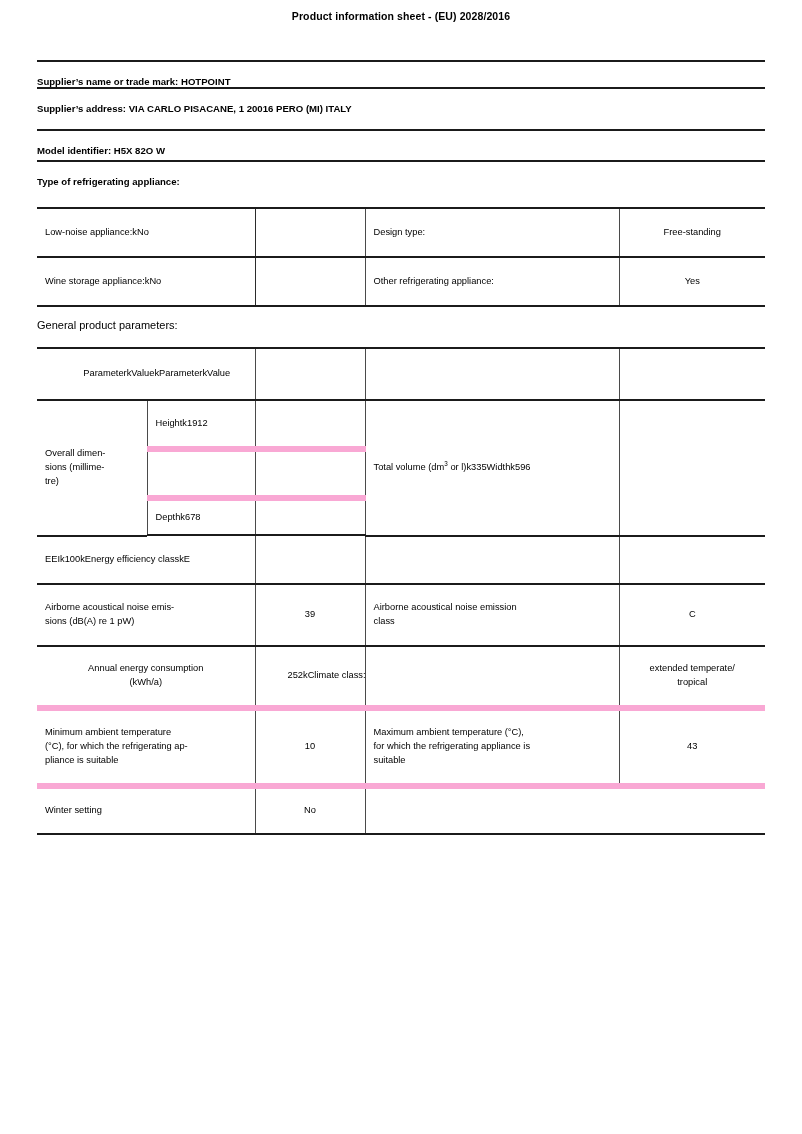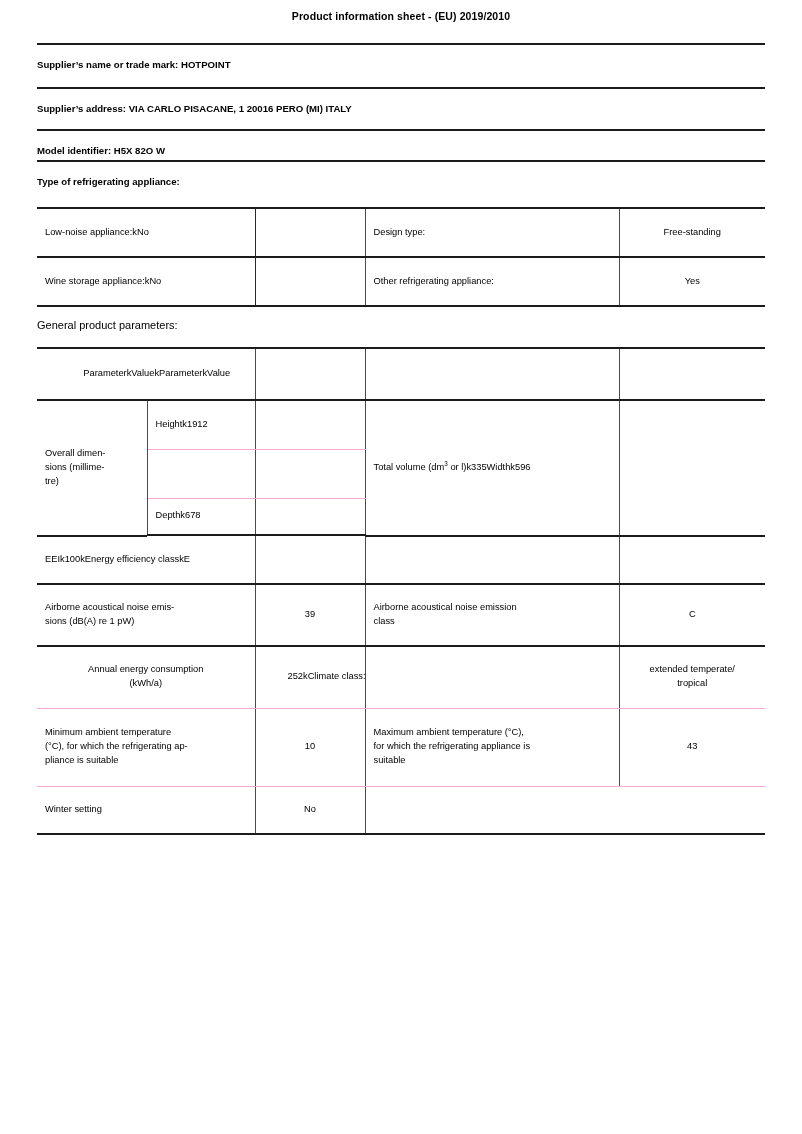--- a/index.html
+++ b/index.html
@@ -64,21 +64,21 @@
   }
   .tbl td {
     vertical-align: middle;
     font-size: 9.3px;
     padding: 0 8px;
     box-sizing: border-box;
     line-height: 1.5;
   }
   .thick-top { border-top: 2px solid #1b1b1b; }
   .thick-bot { border-bottom: 2px solid #1b1b1b; }
-  .thin-bot  { border-bottom: 1px solid #f9a8d4; }
+  .thin-bot  { border-bottom: 6px solid #f9a8d4; }
   .vl-r { border-right: 1px solid #4a4a4a; }
   .vl-l { border-left: 1px solid #4a4a4a; }
   .vl-r-dark { border-right: 1px solid #2b2b2b; }
   .ctr { text-align: center; }
   .lft { text-align: left; }
 
   
   .section-cap {
     position: absolute;
     left: 37px;
@@ -102,23 +102,23 @@
     font-size: 0.68em;
     vertical-align: super;
     line-height: 0;
   }
 </style>
 </head>
 <body>
 
 <div class="page">
 
-  <div class="doc-title">Product information sheet - (EU) 2019/2010</div>
-
-  <div class="hdr-block" style="top:43px;">
+  <div class="doc-title">Product information sheet - (EU) 2028/2016</div>
+
+  <div class="hdr-block" style="top:60px;">
     <div class="hdr-row">
       <div class="hdr-text">Supplier’s name or trade mark: HOTPOINT</div>
     </div>
   </div>
 
   <div class="hdr-block" style="top:87px;">
     <div class="hdr-row">
       <div class="hdr-text">Supplier’s address: VIA CARLO PISACANE, 1 20016 PERO (MI) ITALY</div>
     </div>
   </div>

